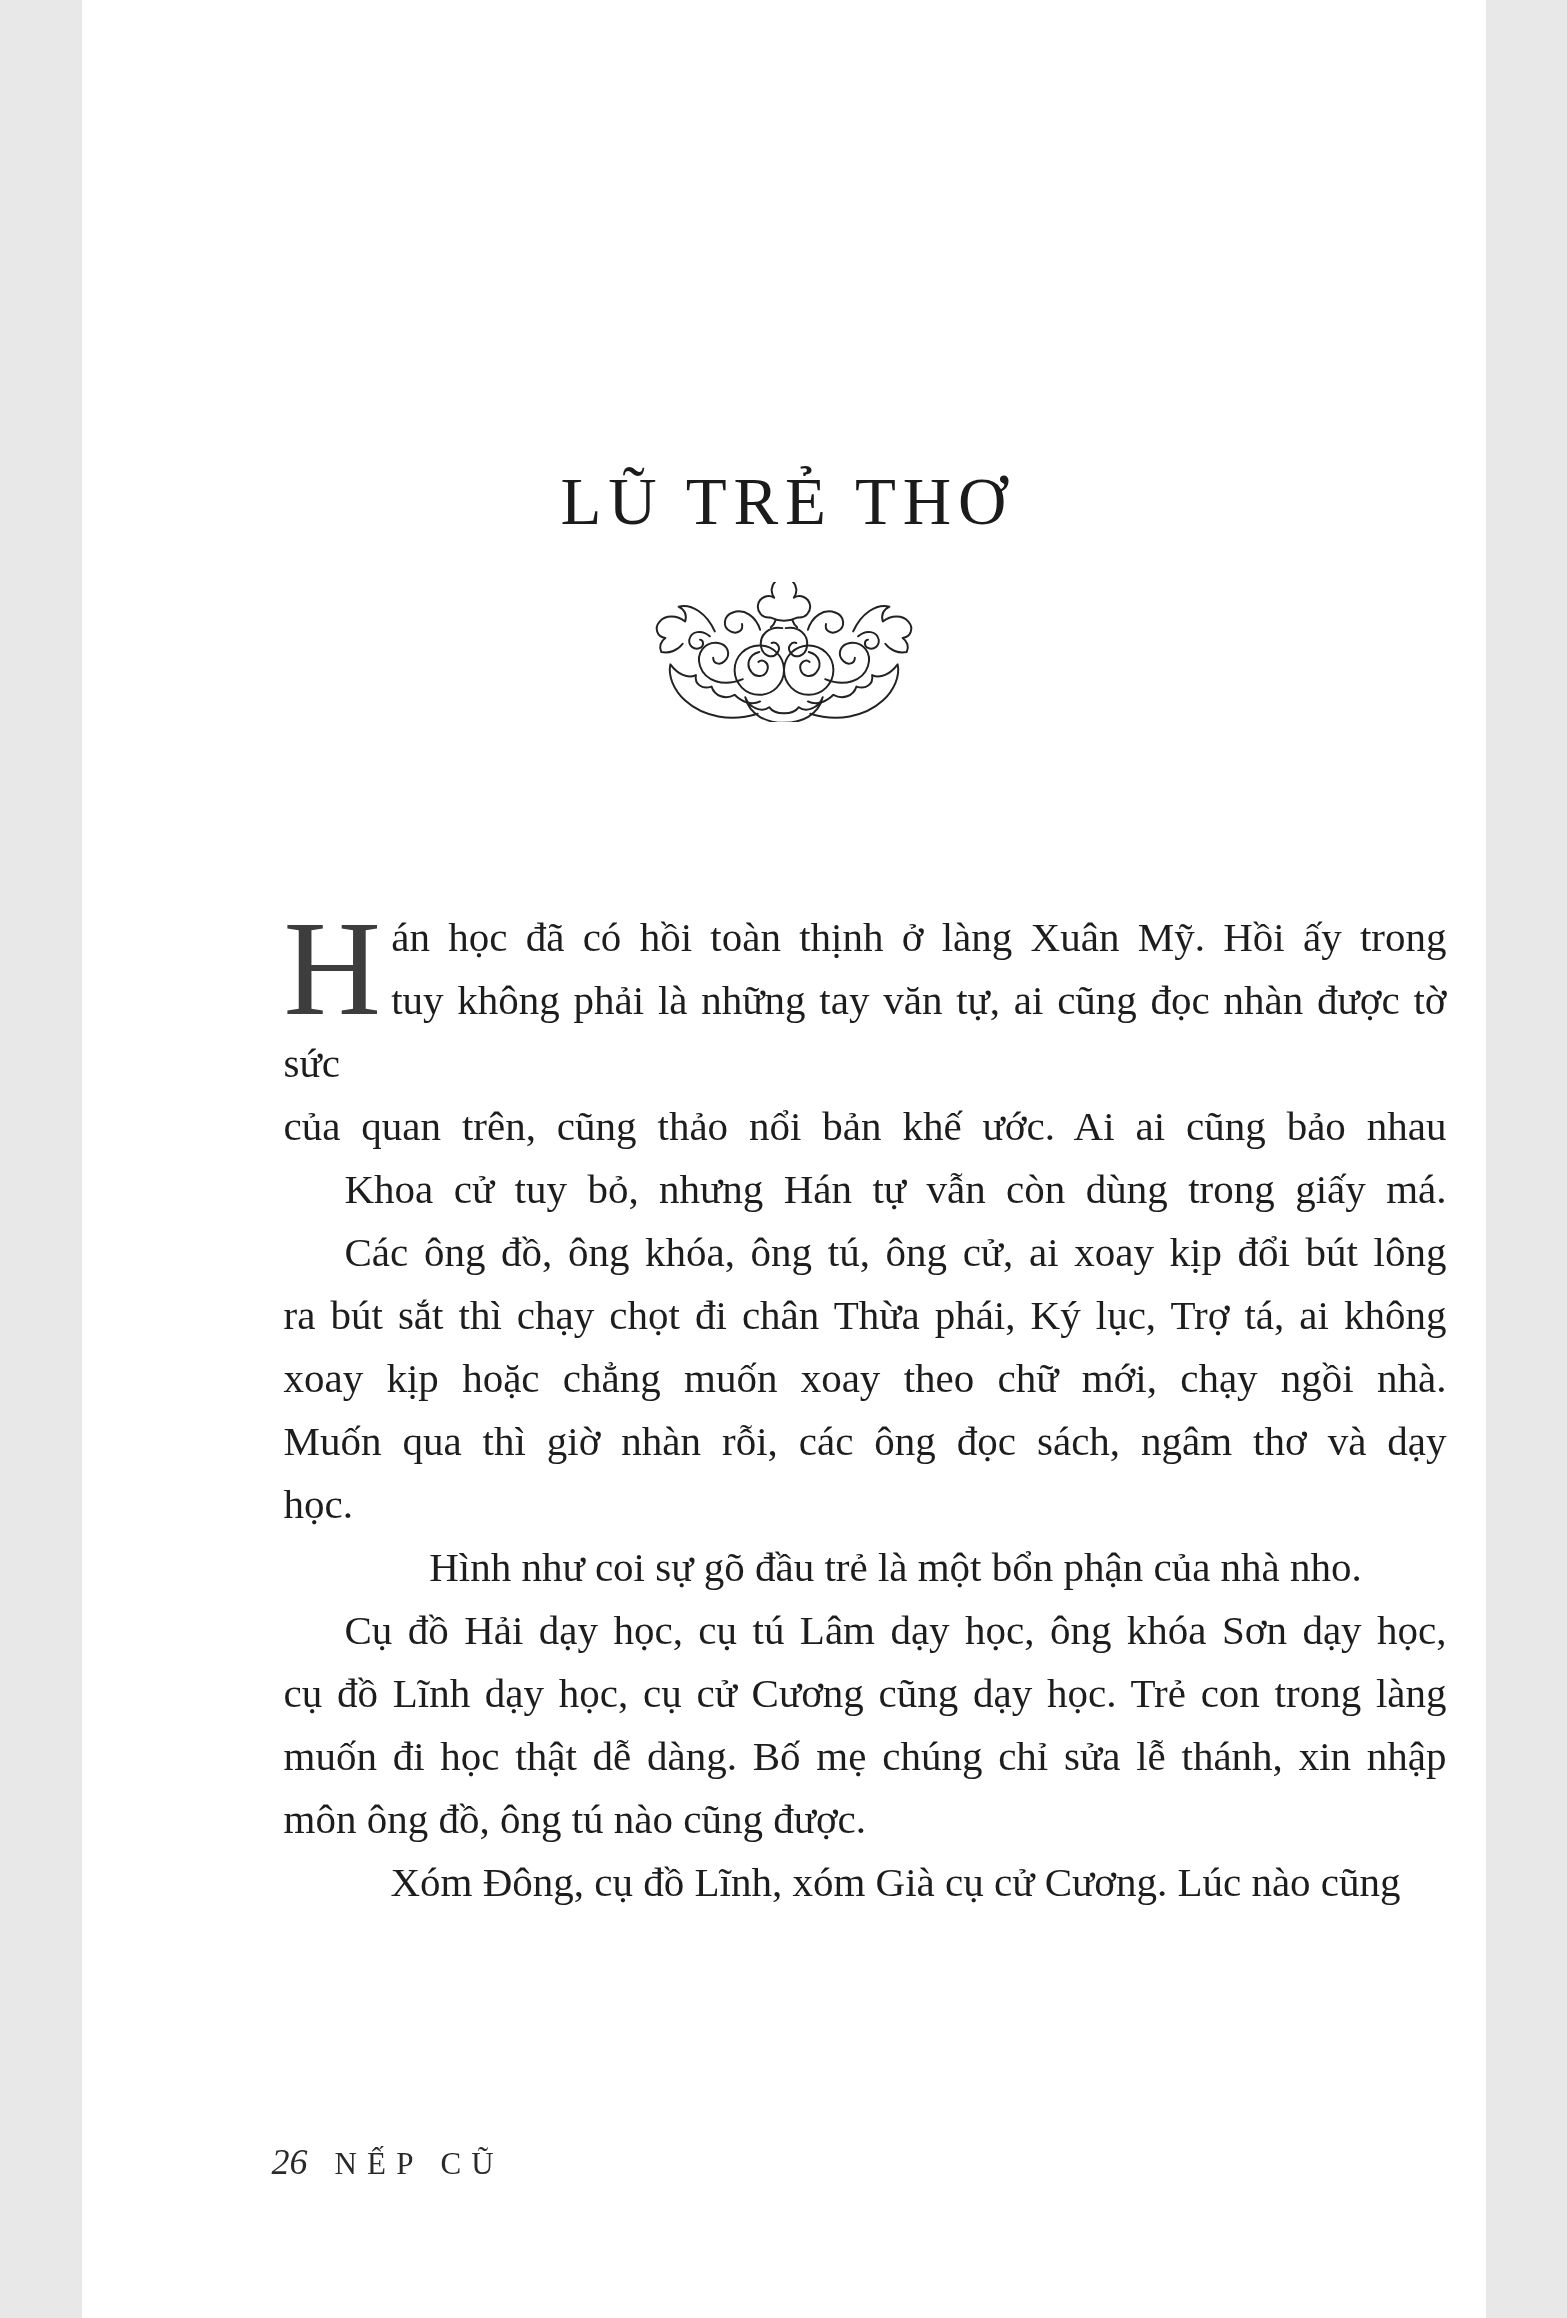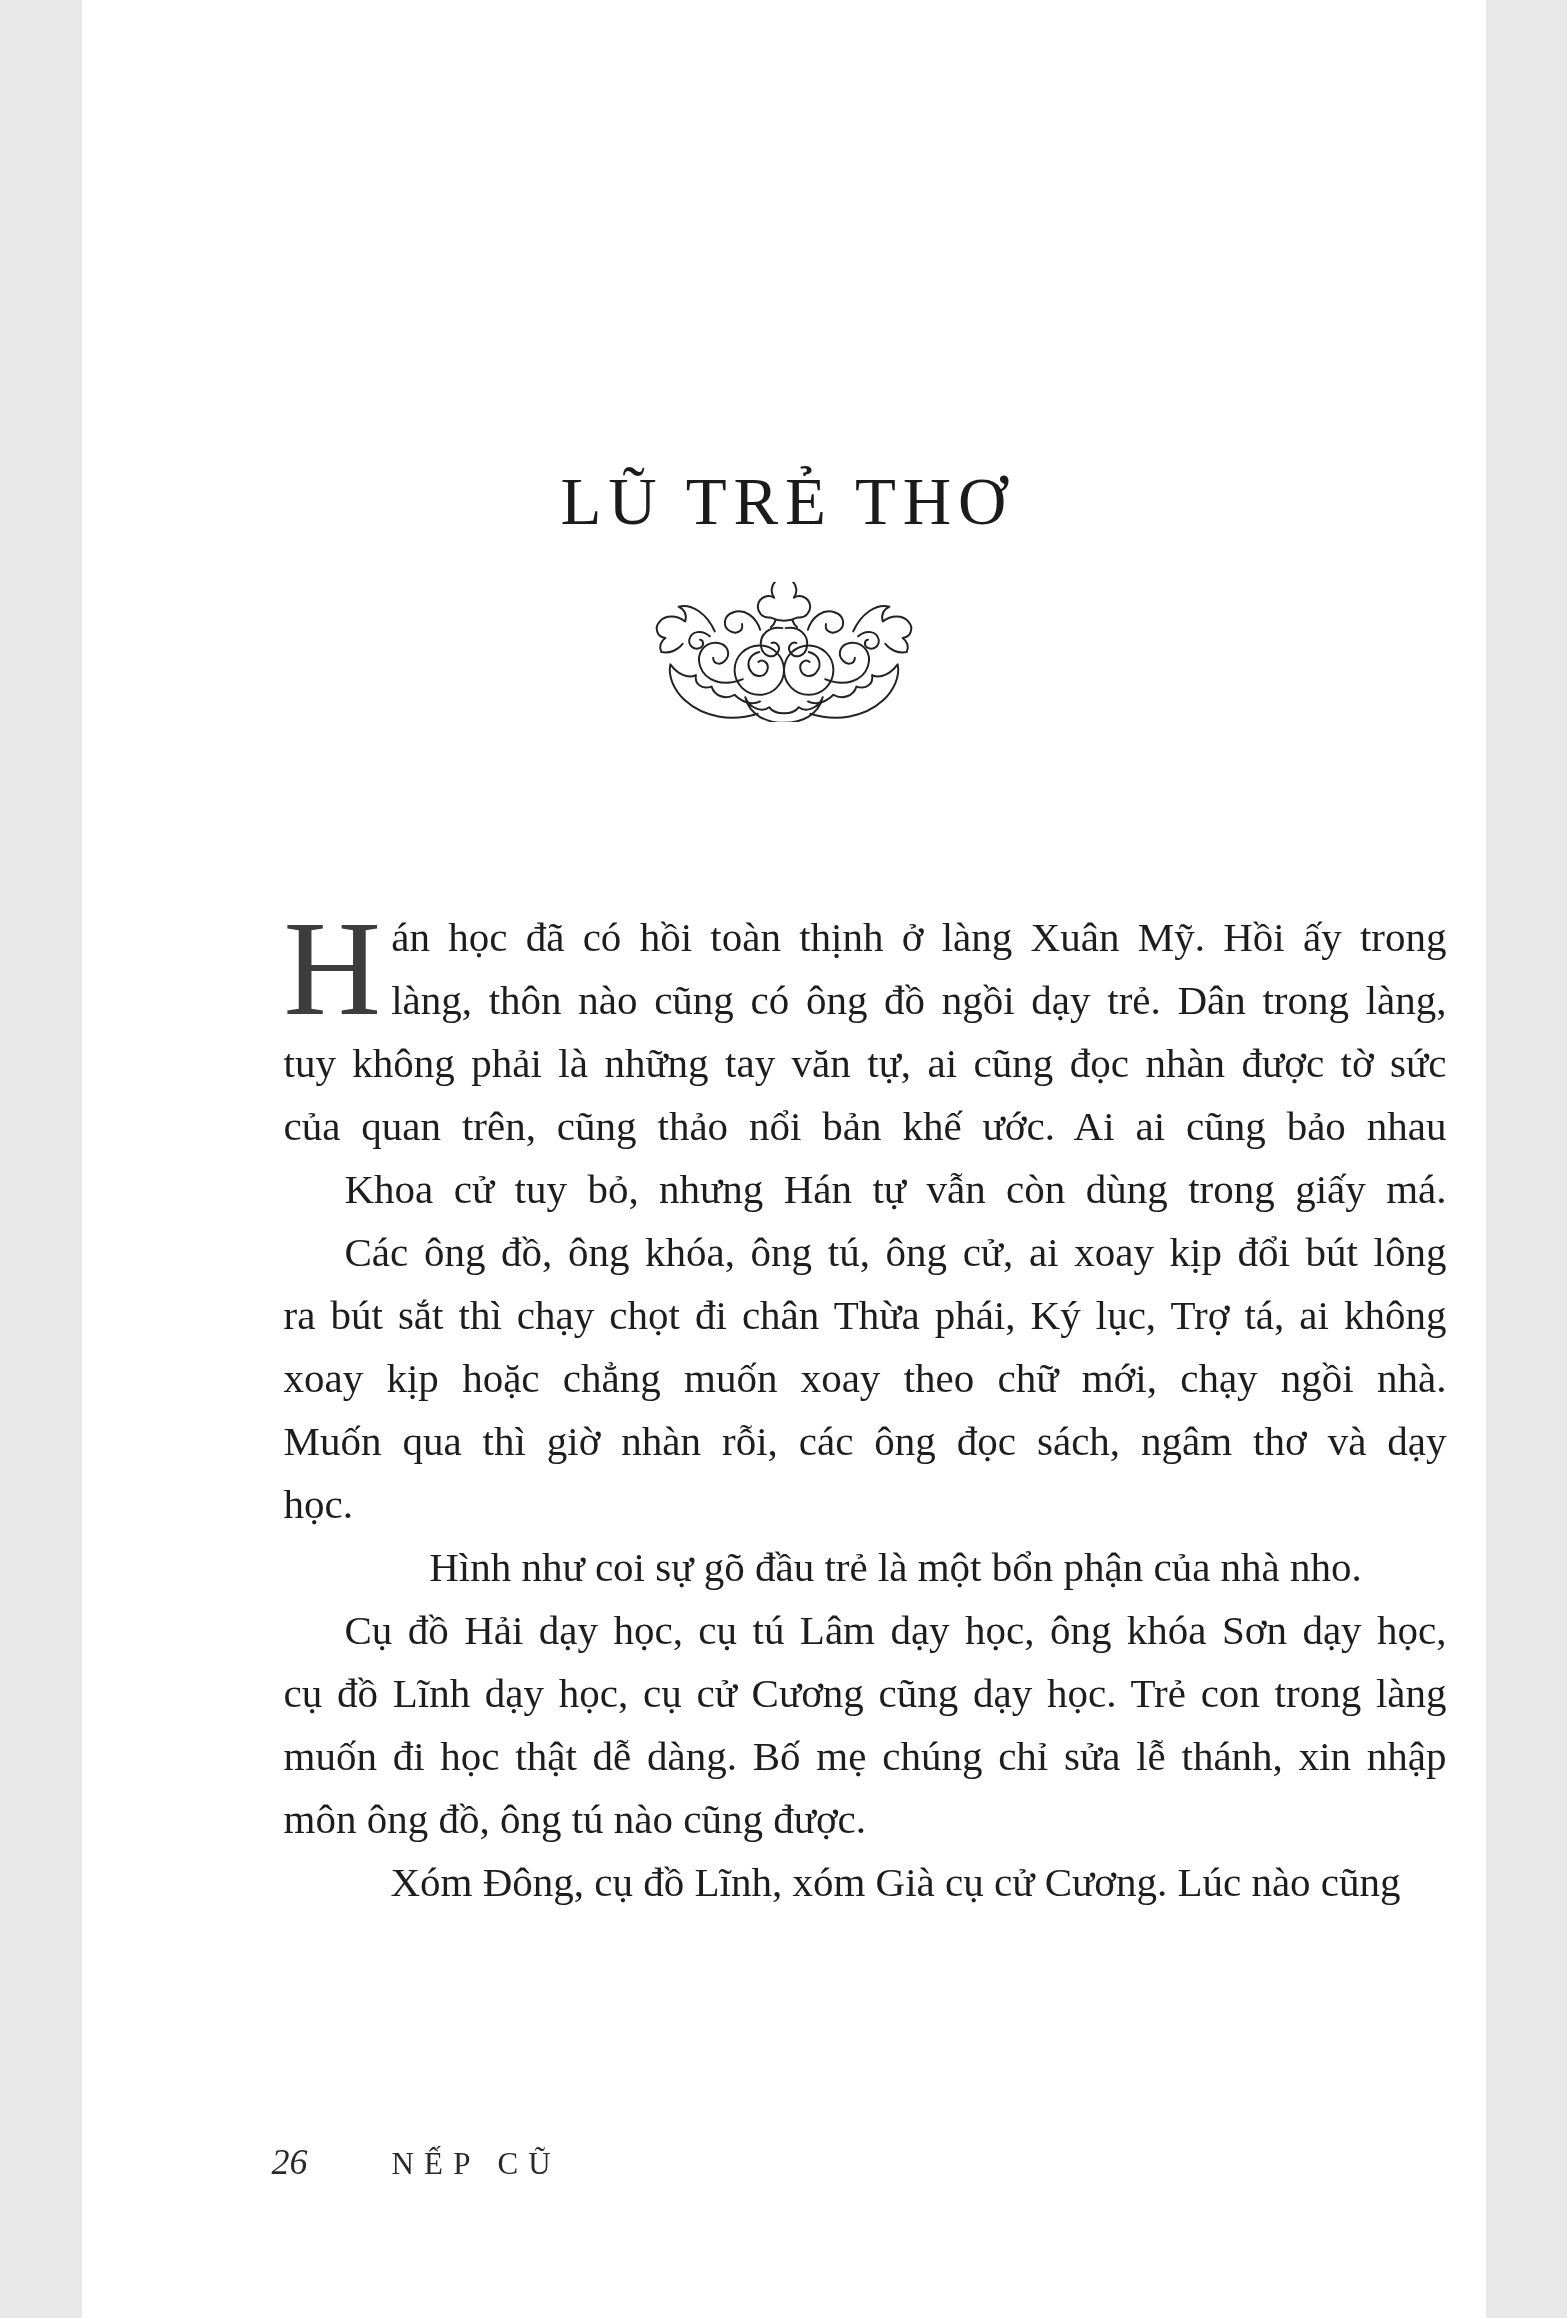--- a/index.html
+++ b/index.html
@@ -57,21 +57,21 @@
     display:flex;
     align-items:baseline;
     color:#2a2a2a;
   }
   .pagenum{
     font-style:italic;
     font-size:36px;
     line-height:51px;
   }
   .running{
-    margin-left:84px;
+    margin-left:27px;
     font-size:31px;
     letter-spacing:10.2px;
     line-height:51px;
   }
 </style>
 </head>
 <body>
 
 <div class="page">
 
@@ -107,21 +107,20 @@
         <path d="M148,160 c-32,10 -66,4 -88,-16 c-14,-13 -21,-30 -18,-44 c9,12 21,18 31,13 c-2,11 8,18 19,14 c4,12 17,16 28,10 c9,9 21,13 31,8"></path>
       </g>
       <use href="#sideL" transform="translate(360,0) scale(-1,1)"></use>
     </svg>
   </div>
 
   <div class="body" id="body-text">
       <div class="para">
         <span class="dropcap">H</span>
         <div class="line just">án học đã có hồi toàn thịnh ở làng Xuân Mỹ. Hồi ấy trong</div>
-        <div class="line just">làng, thôn nào cũng có ông đồ ngồi dạy trẻ. Dân trong làng,</div>
         <div class="line just">tuy không phải là những tay văn tự, ai cũng đọc nhàn được tờ sức</div>
         <div class="line just">của quan trên, cũng thảo nổi bản khế ước. Ai ai cũng bảo nhau</div>
       </div>
       <div class="para">
         <div class="line just indent">Khoa cử tuy bỏ, nhưng Hán tự vẫn còn dùng trong giấy má.</div>
       </div>
       <div class="para">
         <div class="line just indent">Các ông đồ, ông khóa, ông tú, ông cử, ai xoay kịp đổi bút lông</div>
         <div class="line just">ra bút sắt thì chạy chọt đi chân Thừa phái, Ký lục, Trợ tá, ai không</div>
         <div class="line just">xoay kịp hoặc chẳng muốn xoay theo chữ mới, chạy ngồi nhà.</div>

